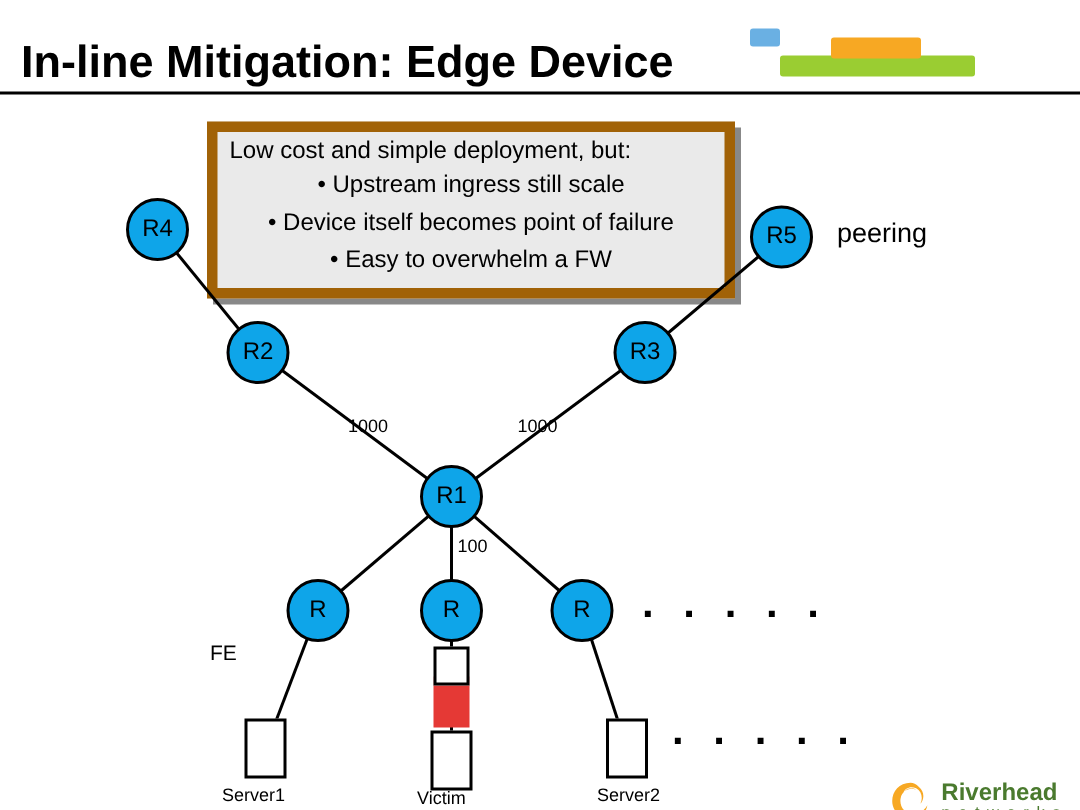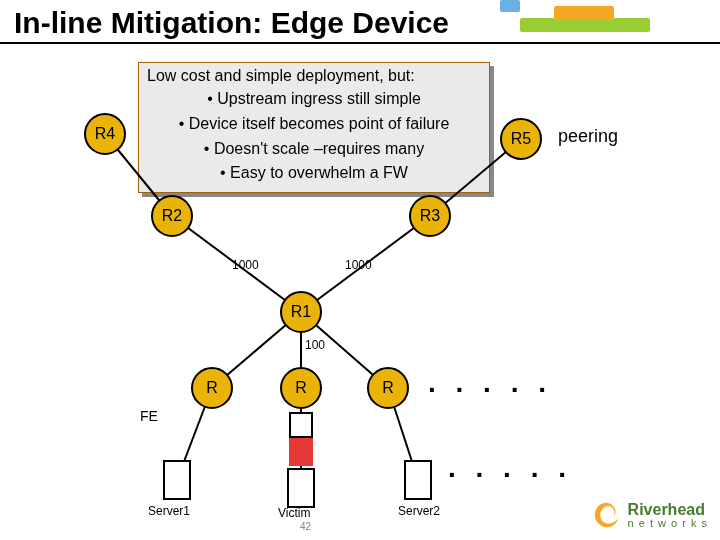--- a/index.html
+++ b/index.html
@@ -2,26 +2,26 @@
 <html><head>
 <meta charset="utf-8">
 <style>
   * { margin: 0; padding: 0; box-sizing: border-box; }
   body { width: 720px; height: 540px; font-family: Verdana, Arial, sans-serif; background: #fff; position: relative; overflow: hidden; }
   .slide { width: 720px; height: 540px; position: relative; }
   .accent-top { position: absolute; top: 0; right: 70px; width: 160px; height: 40px; }
   .acc-green { position: absolute; top: 18px; right: 0; width: 130px; height: 14px; background: #9ACD32; border-radius: 2px; }
   .acc-orange { position: absolute; top: 6px; right: 36px; width: 60px; height: 14px; background: #F7A823; border-radius: 2px; }
   .acc-blue { position: absolute; top: 0; right: 130px; width: 20px; height: 12px; background: #6AB0E3; border-radius: 2px; }
-  h1.title { font-size: 30px; font-weight: 900; padding: 6px 10px 0 14px; letter-spacing: 0px; }
+  h1.title { font-size: 30px; font-weight: 900; padding: 6px 10px 0 14px; letter-spacing: 0px; margin-top: 19px; }
   hr.rule { border: none; border-top: 2px solid #000; margin: 2px 0 0 0; }
-  .callout { position: absolute; left: 138px; top: 62px; width: 352px; background: #EAEAEA; border: 1px solid #a16207; box-shadow: 4px 4px 0 #888; padding: 4px 8px 6px 8px; }
+  .callout { position: absolute; left: 138px; top: 62px; width: 352px; background: #EAEAEA; border: 7px solid #a16207; box-shadow: 4px 4px 0 #888; padding: 4px 8px 6px 8px; }
   .callout .lead { font-size: 16px; margin-bottom: 2px; }
   .callout .bul { font-size: 16px; line-height: 1.55; text-align: center; }
-  .node { position: absolute; width: 42px; height: 42px; border: 2px solid #000; border-radius: 50%; background: #eab308; display: flex; align-items: center; justify-content: center; font-size: 16px; font-weight: 400; z-index: 5; }
+  .node { position: absolute; width: 42px; height: 42px; border: 2px solid #000; border-radius: 50%; background: #0ea5e9; display: flex; align-items: center; justify-content: center; font-size: 16px; font-weight: 400; z-index: 5; }
   .lbl { position: absolute; font-size: 18px; z-index: 6; }
   .small { font-size: 12px; }
   .dots { position: absolute; font-size: 28px; font-weight: 900; letter-spacing: 6px; }
   svg.net { position: absolute; left: 0; top: 0; width: 720px; height: 540px; z-index: 1; }
   .fw-box { position: absolute; width: 24px; height: 26px; border: 2px solid #000; background: #fff; z-index: 3; }
   .fw-red { position: absolute; width: 24px; height: 34px; background: #E53935; z-index: 2; }
   .srv { position: absolute; width: 28px; height: 40px; border: 2px solid #000; background: #fff; z-index: 3; }
   .fe { position: absolute; font-size: 14px; }
   .logo { position: absolute; right: 12px; bottom: 10px; display: flex; align-items: center; gap: 6px; }
   .logo svg { width: 30px; height: 30px; }
@@ -50,23 +50,22 @@
     <line x1="301" y1="312" x2="212" y2="388" stroke="#000" stroke-width="2"></line>
     <line x1="301" y1="312" x2="301" y2="388" stroke="#000" stroke-width="2"></line>
     <line x1="301" y1="312" x2="388" y2="388" stroke="#000" stroke-width="2"></line>
     <line x1="212" y1="388" x2="177" y2="480" stroke="#000" stroke-width="2"></line>
     <line x1="301" y1="388" x2="301" y2="480" stroke="#000" stroke-width="2"></line>
     <line x1="388" y1="388" x2="418" y2="480" stroke="#000" stroke-width="2"></line>
   </svg>
 
   <div class="callout">
     <div class="lead">Low cost and simple deployment, but:</div>
-    <div class="bul">• Upstream ingress still simple</div>
+    <div class="bul">• Upstream ingress still scale</div>
     <div class="bul">• Device itself becomes point of failure</div>
-    <div class="bul">• Doesn't scale –requires many</div>
     <div class="bul">• Easy to overwhelm a FW</div>
   </div>
 
   <div class="node" style="left:84px; top:113px;">R4</div>
   <div class="node" style="left:500px; top:118px;">R5</div>
   <div class="lbl" style="left:558px; top:126px;">peering</div>
 
   <div class="node" style="left:151px; top:195px;">R2</div>
   <div class="node" style="left:409px; top:195px;">R3</div>
 

